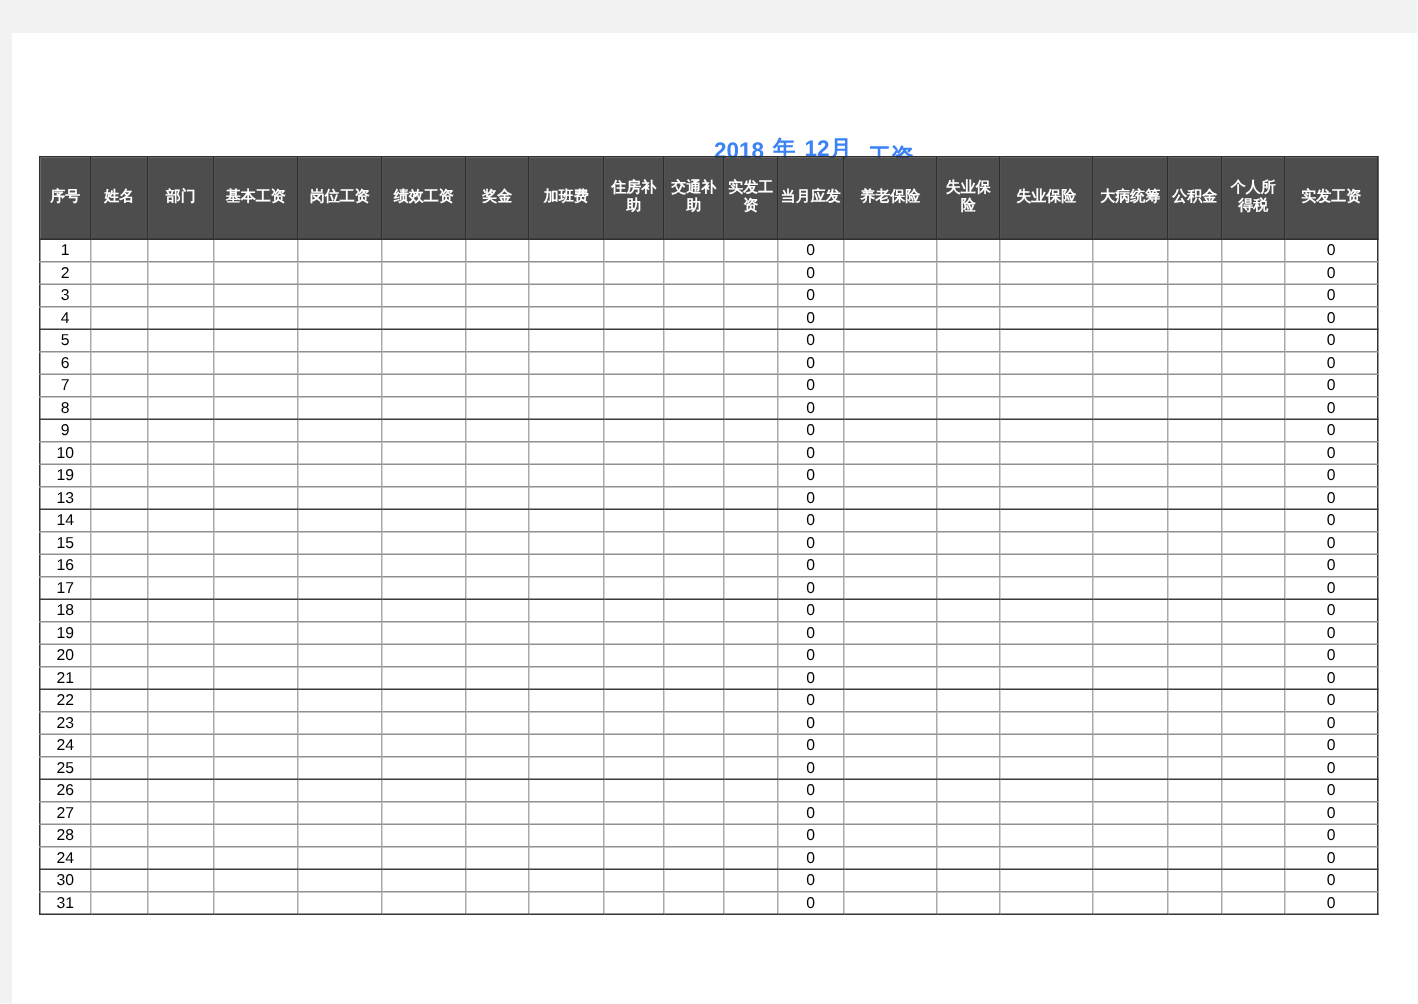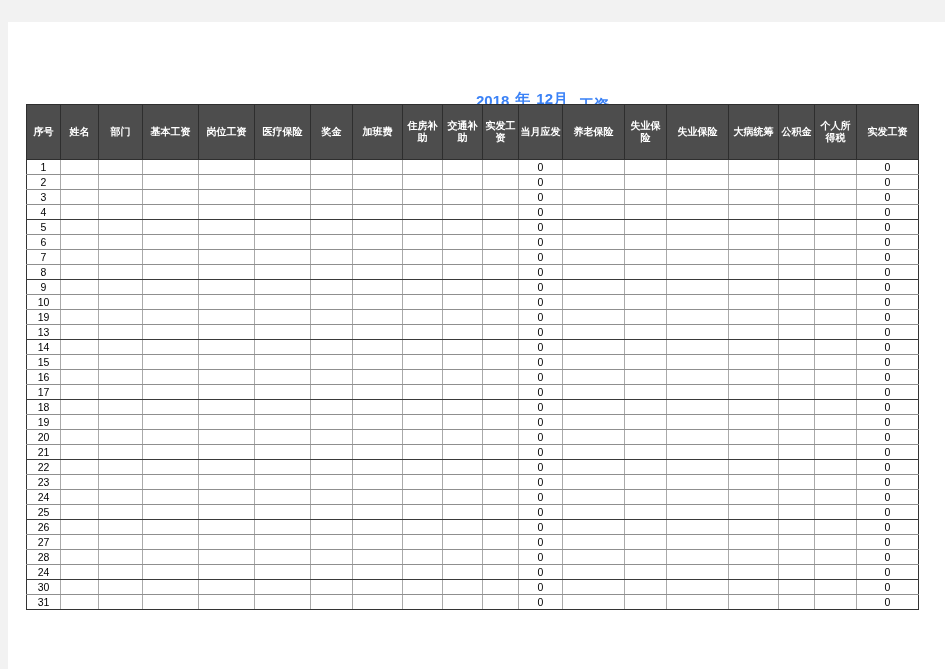--- a/index.html
+++ b/index.html
@@ -129,21 +129,21 @@
         <col style="width: 42px;">
         <col style="width: 62px;">
       </colgroup>
     <thead>
       <tr id="header-row">
           <th>序号</th>
           <th>姓名</th>
           <th>部门</th>
           <th>基本工资</th>
           <th>岗位工资</th>
-          <th>医疗保险</th>
+          <th>绩效工资</th>
           <th>奖金</th>
           <th>加班费</th>
           <th>住房补助</th>
           <th>交通补助</th>
           <th>实发工资</th>
           <th>当月应发</th>
           <th>养老保险</th>
           <th>失业保险</th>
           <th>失业保险</th>
           <th>大病统筹</th>

